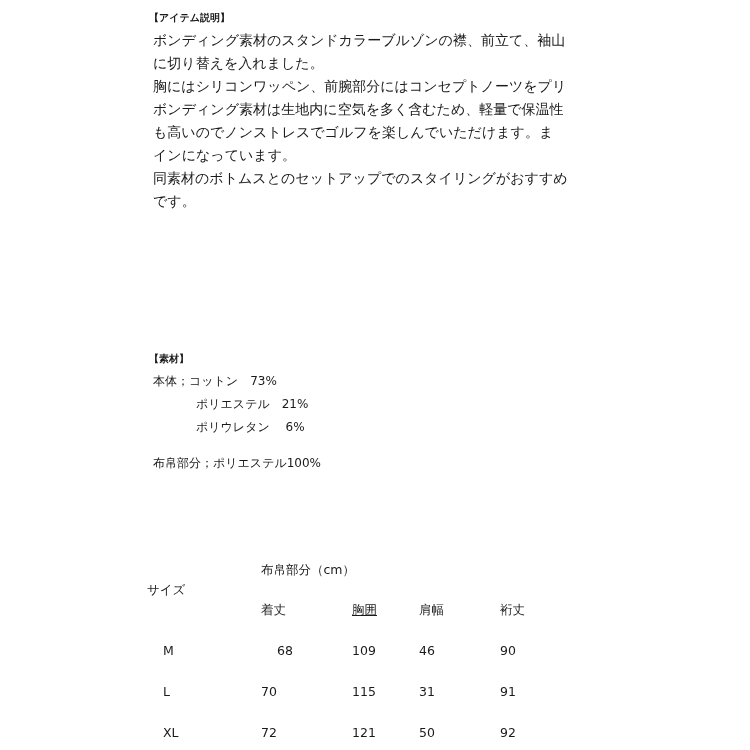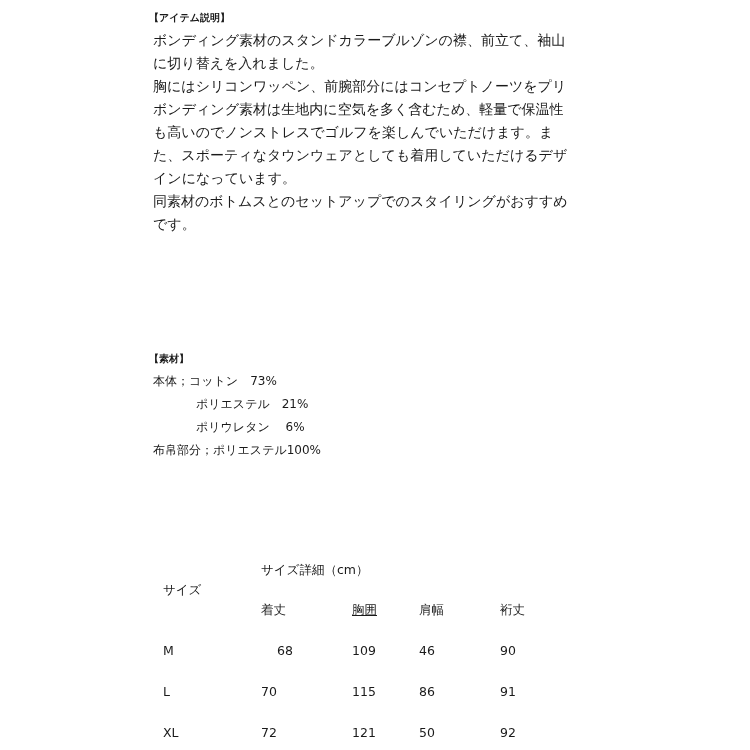--- a/index.html
+++ b/index.html
@@ -35,20 +35,21 @@
     }
     .mat-line {
       font-size: 12px;
       line-height: 23px;
       white-space: pre;
     }
     .mat-line.indent {
       padding-left: 43px;
     }
     .fabric {
+      margin-top: 13px;
     }
     .size-table {
       position: absolute;
       left: 0;
       top: 0;
       font-size: 12.5px;
     }
     .cell {
       position: absolute;
       white-space: nowrap;
@@ -59,54 +60,53 @@
 <body>
 
 <section class="block" style="top:6px;">
   <div class="heading">【アイテム説明】</div>
   <div class="desc">
     <p>ボンディング素材のスタンドカラーブルゾンの襟、前立て、袖山</p>
     <p>に切り替えを入れました。</p>
     <p>胸にはシリコンワッペン、前腕部分にはコンセプトノーツをプリ</p>
     <p>ボンディング素材は生地内に空気を多く含むため、軽量で保温性</p>
     <p>も高いのでノンストレスでゴルフを楽しんでいただけます。ま</p>
-    <p>た、スポーティなタウンウェアとしても着用していただけるデザ</p>
     <p>インになっています。</p>
     <p>同素材のボトムスとのセットアップでのスタイリングがおすすめ</p>
     <p>です。</p>
   </div>
 </section>
 
 <section class="block" style="top:347px;">
   <div class="heading">【素材】</div>
   <div class="mat-line">本体；コットン　73%</div>
   <div class="mat-line indent">ポリエステル　21%</div>
   <div class="mat-line indent">ポリウレタン　 6%</div>
   <div class="mat-line fabric">布帛部分；ポリエステル100%</div>
 </section>
 
 <section class="size-table">
-  <div class="cell" style="left:261px; top:562px;">サイズ詳細（cm）</div>
-  <div class="cell" style="left:163px; top:582px;">サイズ</div>
+  <div class="cell" style="left:261px; top:562px;">布帛部分（cm）</div>
+  <div class="cell" style="left:147px; top:582px;">サイズ</div>
 
   <div class="cell" style="left:261px; top:602px;">着丈</div>
   <div class="cell" style="left:352px; top:602px;text-decoration:underline;">胸囲</div>
   <div class="cell" style="left:419px; top:602px;">肩幅</div>
   <div class="cell" style="left:500px; top:602px;">裄丈</div>
 
   <div class="cell" style="left:163px; top:643px;">M</div>
   <div class="cell" style="left:277px; top:643px;">68</div>
   <div class="cell" style="left:352px; top:643px;">109</div>
   <div class="cell" style="left:419px; top:643px;">46</div>
   <div class="cell" style="left:500px; top:643px;">90</div>
 
   <div class="cell" style="left:163px; top:684px;">L</div>
   <div class="cell" style="left:261px; top:684px;">70</div>
   <div class="cell" style="left:352px; top:684px;">115</div>
-  <div class="cell" style="left:419px; top:684px;">86</div>
+  <div class="cell" style="left:419px; top:684px;">31</div>
   <div class="cell" style="left:500px; top:684px;">91</div>
 
   <div class="cell" style="left:163px; top:725px;">XL</div>
   <div class="cell" style="left:261px; top:725px;">72</div>
   <div class="cell" style="left:352px; top:725px;">121</div>
   <div class="cell" style="left:419px; top:725px;">50</div>
   <div class="cell" style="left:500px; top:725px;">92</div>
 </section>
 
 </body></html>

